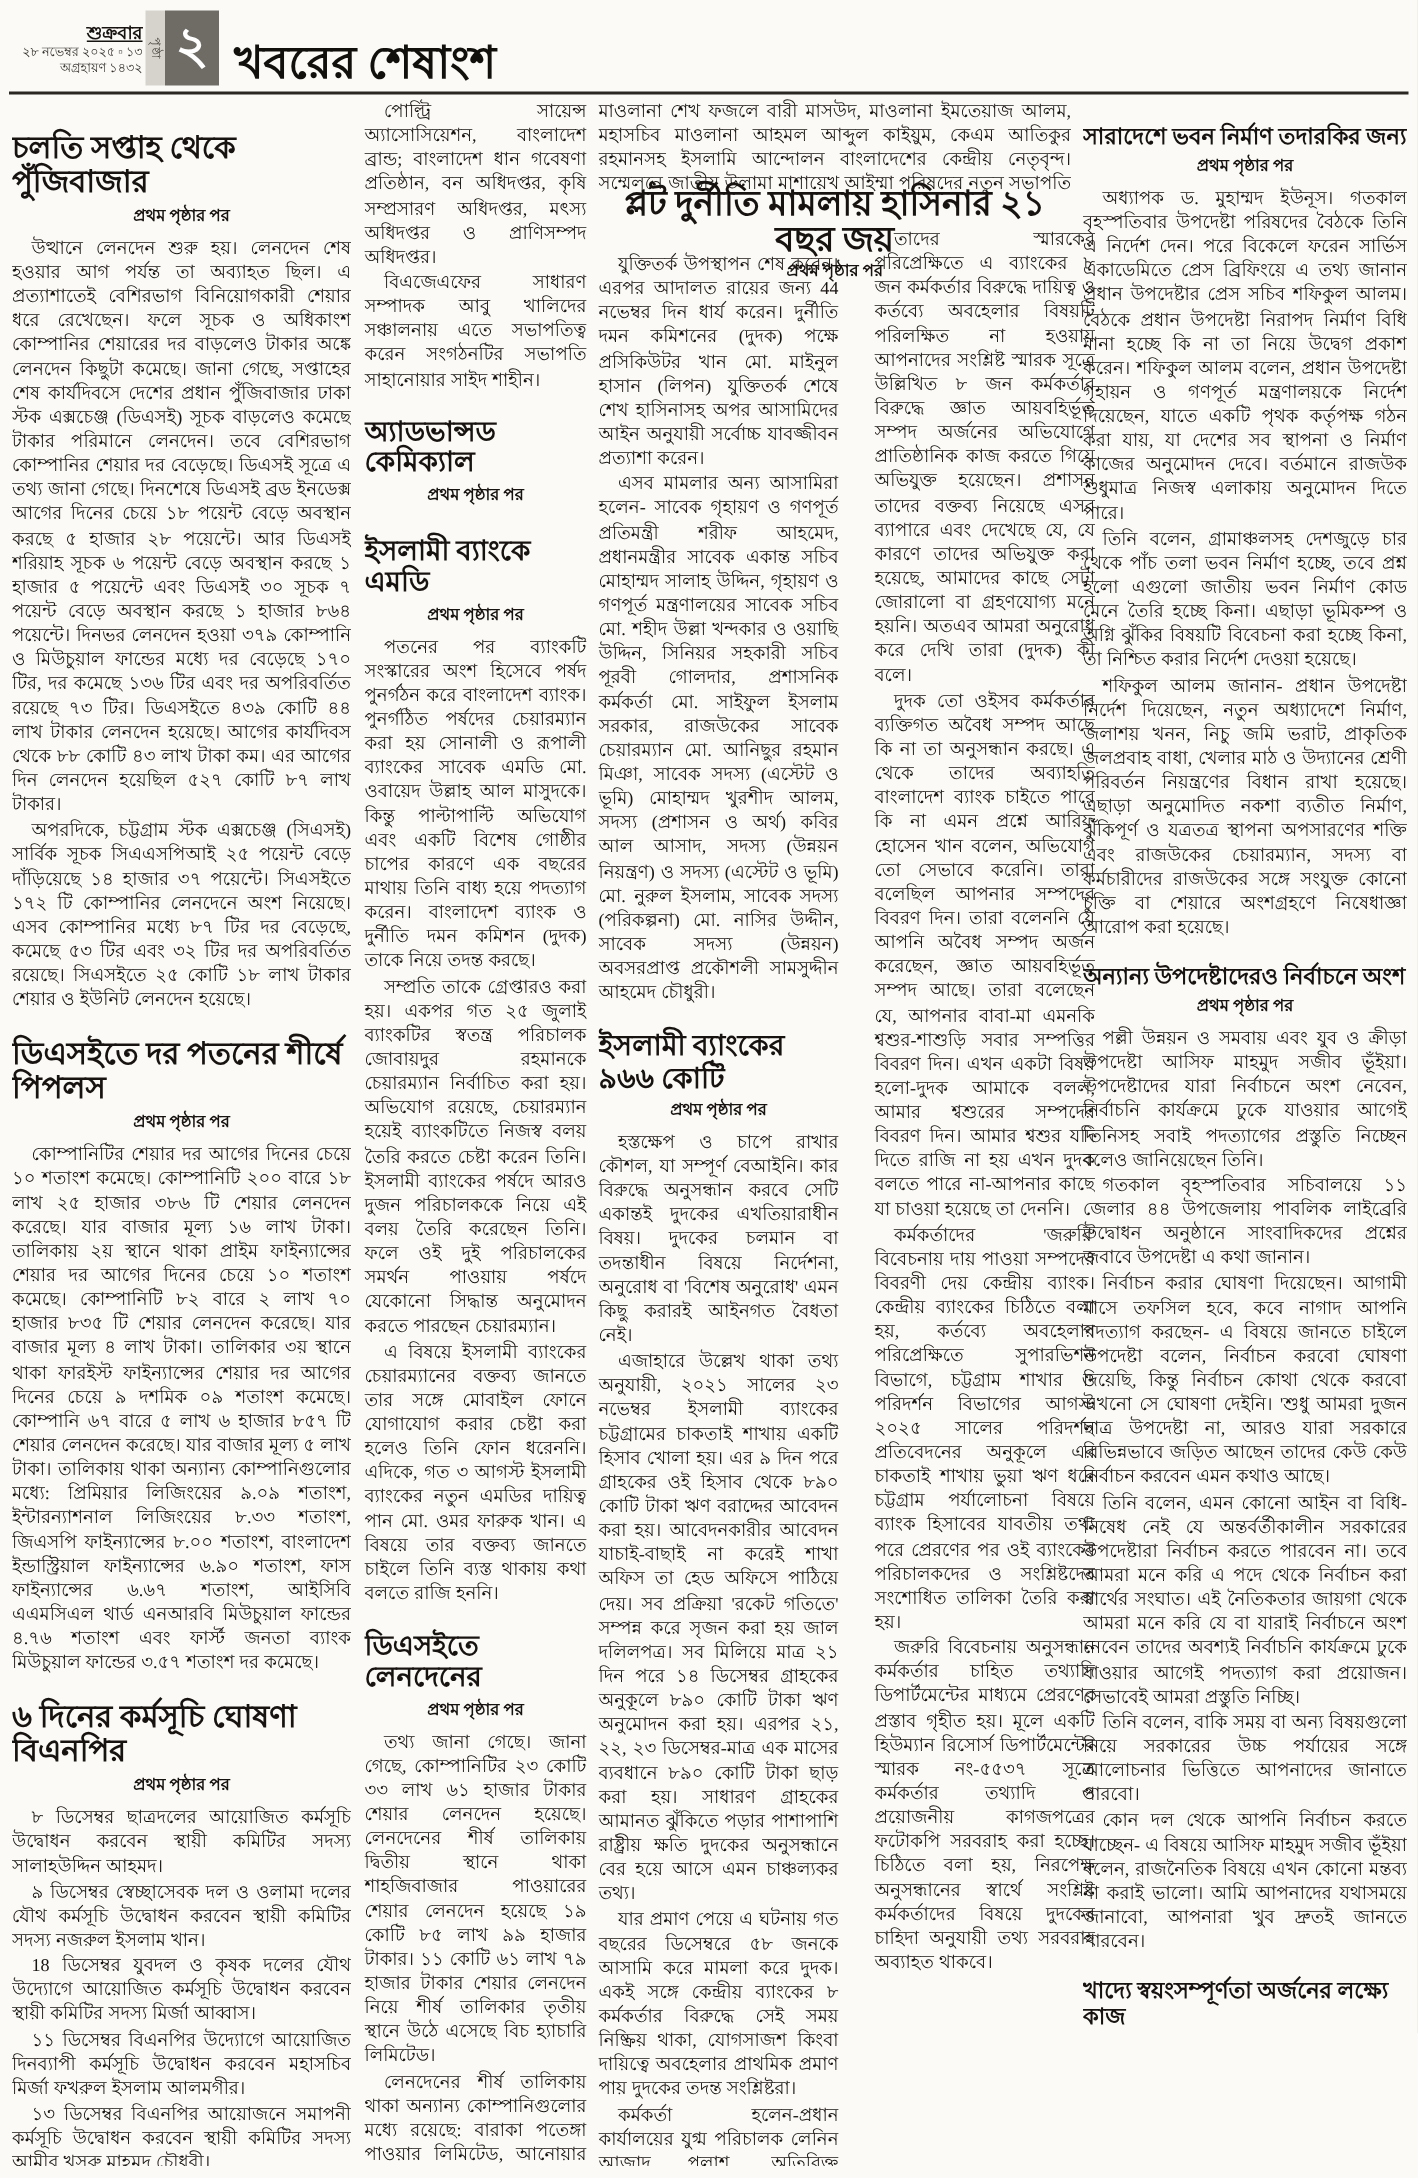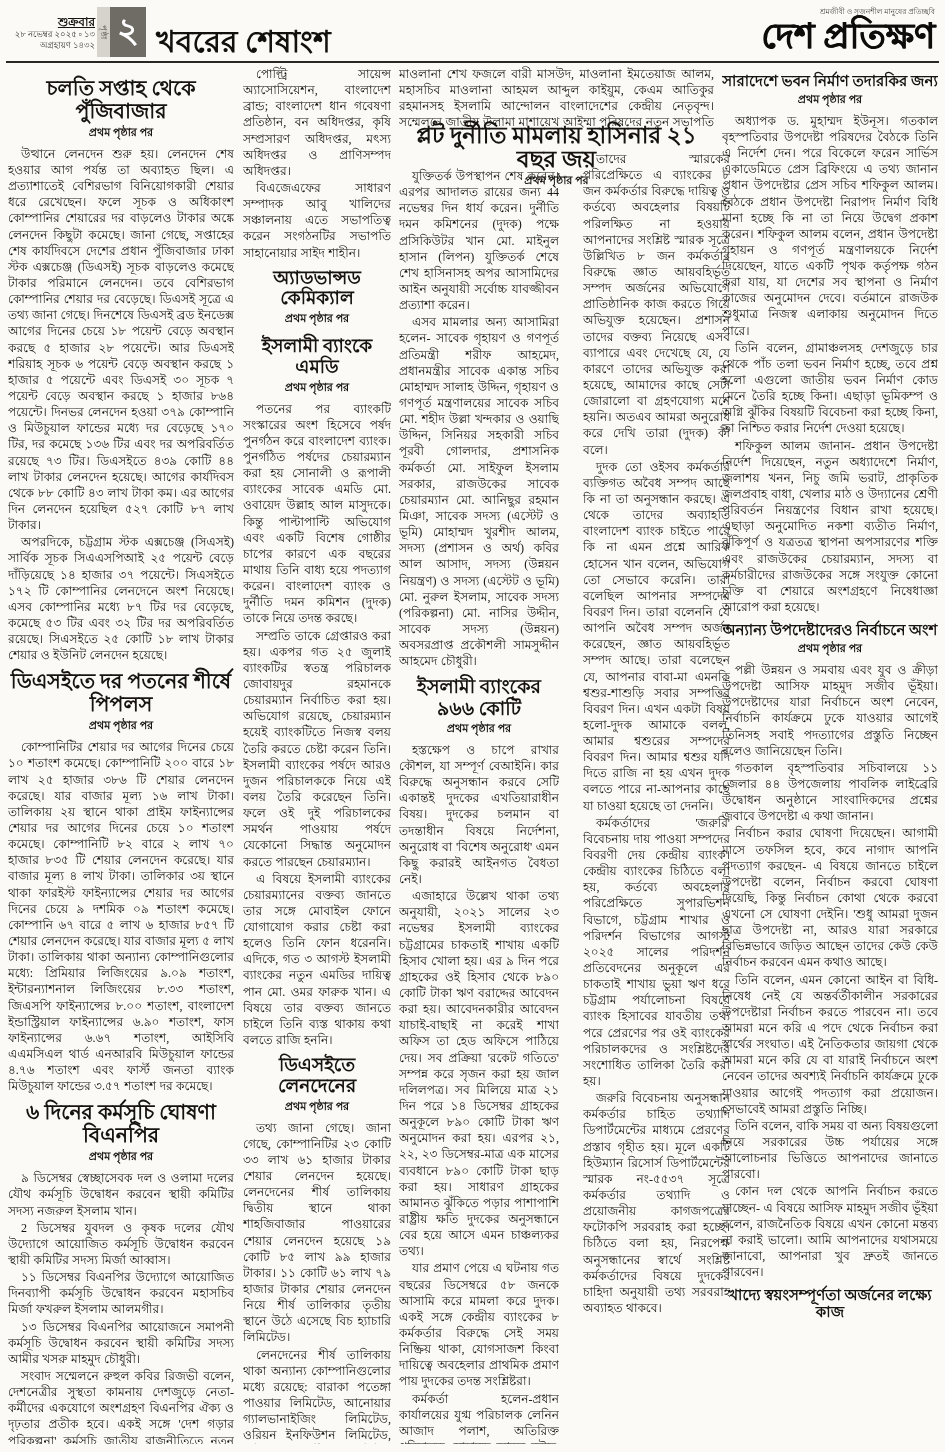--- a/index.html
+++ b/index.html
@@ -29,21 +29,21 @@
   .col{position:absolute;overflow:hidden;}
   .col-1{left:8px;width:226px;top:70px;height:1374px;}
   .col-2{left:243px;width:148px;top:66px;height:1378px;}
   .col-3{left:399px;width:160px;top:168px;height:1276px;}
   .col-4{left:567px;width:147px;top:151px;height:1276px;margin-left:16px;}
   .col-5{left:722px;width:216px;top:66px;height:1378px;}
   .mid-top{position:absolute;left:399px;width:315px;top:66px;height:62px;overflow:hidden;}
   .mid-banner{position:absolute;left:399px;width:315px;top:124px;height:44px;text-align:center;}
   .banner-head{font-size:23px;font-weight:bold;line-height:1.05;margin:0;}
   
-  h2.story-head{font-weight:bold;text-align:center;line-height:1.12;margin:7px 0 1px;}
+  h2.story-head{font-weight:bold;text-align:left;line-height:1.12;margin:18px 0 1px;}
   .col-1 h2.story-head{font-size:20.5px;}
   .col-2 h2.story-head{font-size:18.5px;}
   .col-3 h2.story-head{font-size:19px;}
   .col-5 h2.story-head{font-size:15px;}
   .contd{font-size:11px;font-weight:bold;text-align:center;margin:0 0 3px;}
   p.bp{font-size:12.1px;line-height:1.335;text-align:justify;margin:0 0 1px;
        text-indent:13px;word-spacing:0.4px;}
   .mid-top p.bp{text-indent:0;}
 </style>
 </head>
@@ -56,39 +56,36 @@
       <div class="weekday">শুক্রবার</div>
       <div class="dateline-top">২৮ নভেম্বর ২০২৫ ▫ ১৩ অগ্রহায়ণ ১৪৩২</div>
     </div>
     <div class="pgstrip">
       <span>পৃষ্ঠা</span>
     </div>
     <div class="pgbox">
       <span>২</span>
     </div>
     <div class="section-title">খবরের শেষাংশ</div>
-    <div class="masthead-wrap">
-      <div class="masthead-tagline">শ্রমজীবী ও সৃজনশীল মানুষের প্রতিচ্ছবি</div>
-      <div class="masthead">দেশ প্রতিক্ষণ</div>
-    </div>
     <div class="hdr-rule"></div>
   </div>
 
   <div class="col col-1">
       <h2 class="story-head">চলতি সপ্তাহ থেকে পুঁজিবাজার</h2>
       <div class="contd">প্রথম পৃষ্ঠার পর</div>
       <p class="bp">উত্থানে লেনদেন শুরু হয়। লেনদেন শেষ হওয়ার আগ পর্যন্ত তা অব্যাহত ছিল। এ প্রত্যাশাতেই বেশিরভাগ বিনিয়োগকারী শেয়ার ধরে রেখেছেন। ফলে সূচক ও অধিকাংশ কোম্পানির শেয়ারের দর বাড়লেও টাকার অঙ্কে লেনদেন কিছুটা কমেছে। জানা গেছে, সপ্তাহের শেষ কার্যদিবসে দেশের প্রধান পুঁজিবাজার ঢাকা স্টক এক্সচেঞ্জ (ডিএসই) সূচক বাড়লেও কমেছে টাকার পরিমানে লেনদেন। তবে বেশিরভাগ কোম্পানির শেয়ার দর বেড়েছে। ডিএসই সূত্রে এ তথ্য জানা গেছে। দিনশেষে ডিএসই ব্রড ইনডেক্স আগের দিনের চেয়ে ১৮ পয়েন্ট বেড়ে অবস্থান করছে ৫ হাজার ২৮ পয়েন্টে। আর ডিএসই শরিয়াহ সূচক ৬ পয়েন্ট বেড়ে অবস্থান করছে ১ হাজার ৫ পয়েন্টে এবং ডিএসই ৩০ সূচক ৭ পয়েন্ট বেড়ে অবস্থান করছে ১ হাজার ৮৬৪ পয়েন্টে। দিনভর লেনদেন হওয়া ৩৭৯ কোম্পানি ও মিউচুয়াল ফান্ডের মধ্যে দর বেড়েছে ১৭০ টির, দর কমেছে ১৩৬ টির এবং দর অপরিবর্তিত রয়েছে ৭৩ টির। ডিএসইতে ৪৩৯ কোটি ৪৪ লাখ টাকার লেনদেন হয়েছে। আগের কার্যদিবস থেকে ৮৮ কোটি ৪৩ লাখ টাকা কম। এর আগের দিন লেনদেন হয়েছিল ৫২৭ কোটি ৮৭ লাখ টাকার।</p>
       <p class="bp">অপরদিকে, চট্টগ্রাম স্টক এক্সচেঞ্জ (সিএসই) সার্বিক সূচক সিএএসপিআই ২৫ পয়েন্ট বেড়ে দাঁড়িয়েছে ১৪ হাজার ৩৭ পয়েন্টে। সিএসইতে ১৭২ টি কোম্পানির লেনদেনে অংশ নিয়েছে। এসব কোম্পানির মধ্যে ৮৭ টির দর বেড়েছে, কমেছে ৫৩ টির এবং ৩২ টির দর অপরিবর্তিত রয়েছে। সিএসইতে ২৫ কোটি ১৮ লাখ টাকার শেয়ার ও ইউনিট লেনদেন হয়েছে।</p>
       <h2 class="story-head">ডিএসইতে দর পতনের শীর্ষে পিপলস</h2>
       <div class="contd">প্রথম পৃষ্ঠার পর</div>
       <p class="bp">কোম্পানিটির শেয়ার দর আগের দিনের চেয়ে ১০ শতাংশ কমেছে। কোম্পানিটি ২০০ বারে ১৮ লাখ ২৫ হাজার ৩৮৬ টি শেয়ার লেনদেন করেছে। যার বাজার মূল্য ১৬ লাখ টাকা। তালিকায় ২য় স্থানে থাকা প্রাইম ফাইন্যান্সের শেয়ার দর আগের দিনের চেয়ে ১০ শতাংশ কমেছে। কোম্পানিটি ৮২ বারে ২ লাখ ৭০ হাজার ৮৩৫ টি শেয়ার লেনদেন করেছে। যার বাজার মূল্য ৪ লাখ টাকা। তালিকার ৩য় স্থানে থাকা ফারইস্ট ফাইন্যান্সের শেয়ার দর আগের দিনের চেয়ে ৯ দশমিক ০৯ শতাংশ কমেছে। কোম্পানি ৬৭ বারে ৫ লাখ ৬ হাজার ৮৫৭ টি শেয়ার লেনদেন করেছে। যার বাজার মূল্য ৫ লাখ টাকা। তালিকায় থাকা অন্যান্য কোম্পানিগুলোর মধ্যে: প্রিমিয়ার লিজিংয়ের ৯.০৯ শতাংশ, ইন্টারন্যাশনাল লিজিংয়ের ৮.৩৩ শতাংশ, জিএসপি ফাইন্যান্সের ৮.০০ শতাংশ, বাংলাদেশ ইন্ডাস্ট্রিয়াল ফাইন্যান্সের ৬.৯০ শতাংশ, ফাস ফাইন্যান্সের ৬.৬৭ শতাংশ, আইসিবি এএমসিএল থার্ড এনআরবি মিউচুয়াল ফান্ডের ৪.৭৬ শতাংশ এবং ফার্স্ট জনতা ব্যাংক মিউচুয়াল ফান্ডের ৩.৫৭ শতাংশ দর কমেছে।</p>
       <h2 class="story-head">৬ দিনের কর্মসূচি ঘোষণা বিএনপির</h2>
       <div class="contd">প্রথম পৃষ্ঠার পর</div>
+      <p class="bp">৮ ডিসেম্বর ছাত্রদলের আয়োজিত কর্মসূচি উদ্বোধন করবেন স্থায়ী কমিটির সদস্য সালাহউদ্দিন আহমদ।</p>
       <p class="bp">৯ ডিসেম্বর স্বেচ্ছাসেবক দল ও ওলামা দলের যৌথ কর্মসূচি উদ্বোধন করবেন স্থায়ী কমিটির সদস্য নজরুল ইসলাম খান।</p>
-      <p class="bp">2 ডিসেম্বর যুবদল ও কৃষক দলের যৌথ উদ্যোগে আয়োজিত কর্মসূচি উদ্বোধন করবেন স্থায়ী কমিটির সদস্য মির্জা আব্বাস।</p>
+      <p class="bp">18 ডিসেম্বর যুবদল ও কৃষক দলের যৌথ উদ্যোগে আয়োজিত কর্মসূচি উদ্বোধন করবেন স্থায়ী কমিটির সদস্য মির্জা আব্বাস।</p>
       <p class="bp">১১ ডিসেম্বর বিএনপির উদ্যোগে আয়োজিত দিনব্যাপী কর্মসূচি উদ্বোধন করবেন মহাসচিব মির্জা ফখরুল ইসলাম আলমগীর।</p>
       <p class="bp">১৩ ডিসেম্বর বিএনপির আয়োজনে সমাপনী কর্মসূচি উদ্বোধন করবেন স্থায়ী কমিটির সদস্য আমীর খসরু মাহমুদ চৌধুরী।</p>
       <p class="bp">সংবাদ সম্মেলনে রুহুল কবির রিজভী বলেন, দেশনেত্রীর সুস্থতা কামনায় দেশজুড়ে নেতা-কর্মীদের একযোগে অংশগ্রহণ বিএনপির ঐক্য ও দৃঢ়তার প্রতীক হবে। একই সঙ্গে 'দেশ গড়ার পরিকল্পনা' কর্মসূচি জাতীয় রাজনীতিতে নতুন গতি আনবে বলে তিনি আশা প্রকাশ করেন।</p>
     </div>
   <div class="col col-2">
       <p class="bp">পোল্ট্রি সায়েন্স অ্যাসোসিয়েশন, বাংলাদেশ ব্রান্ড; বাংলাদেশ ধান গবেষণা প্রতিষ্ঠান, বন অধিদপ্তর, কৃষি সম্প্রসারণ অধিদপ্তর, মৎস্য অধিদপ্তর ও প্রাণিসম্পদ অধিদপ্তর।</p>
       <p class="bp">বিএজেএফের সাধারণ সম্পাদক আবু খালিদের সঞ্চালনায় এতে সভাপতিত্ব করেন সংগঠনটির সভাপতি সাহানোয়ার সাইদ শাহীন।</p>
       <h2 class="story-head">অ্যাডভান্সড কেমিক্যাল</h2>
       <div class="contd">প্রথম পৃষ্ঠার পর</div>
       <h2 class="story-head">ইসলামী ব্যাংকে এমডি</h2>

